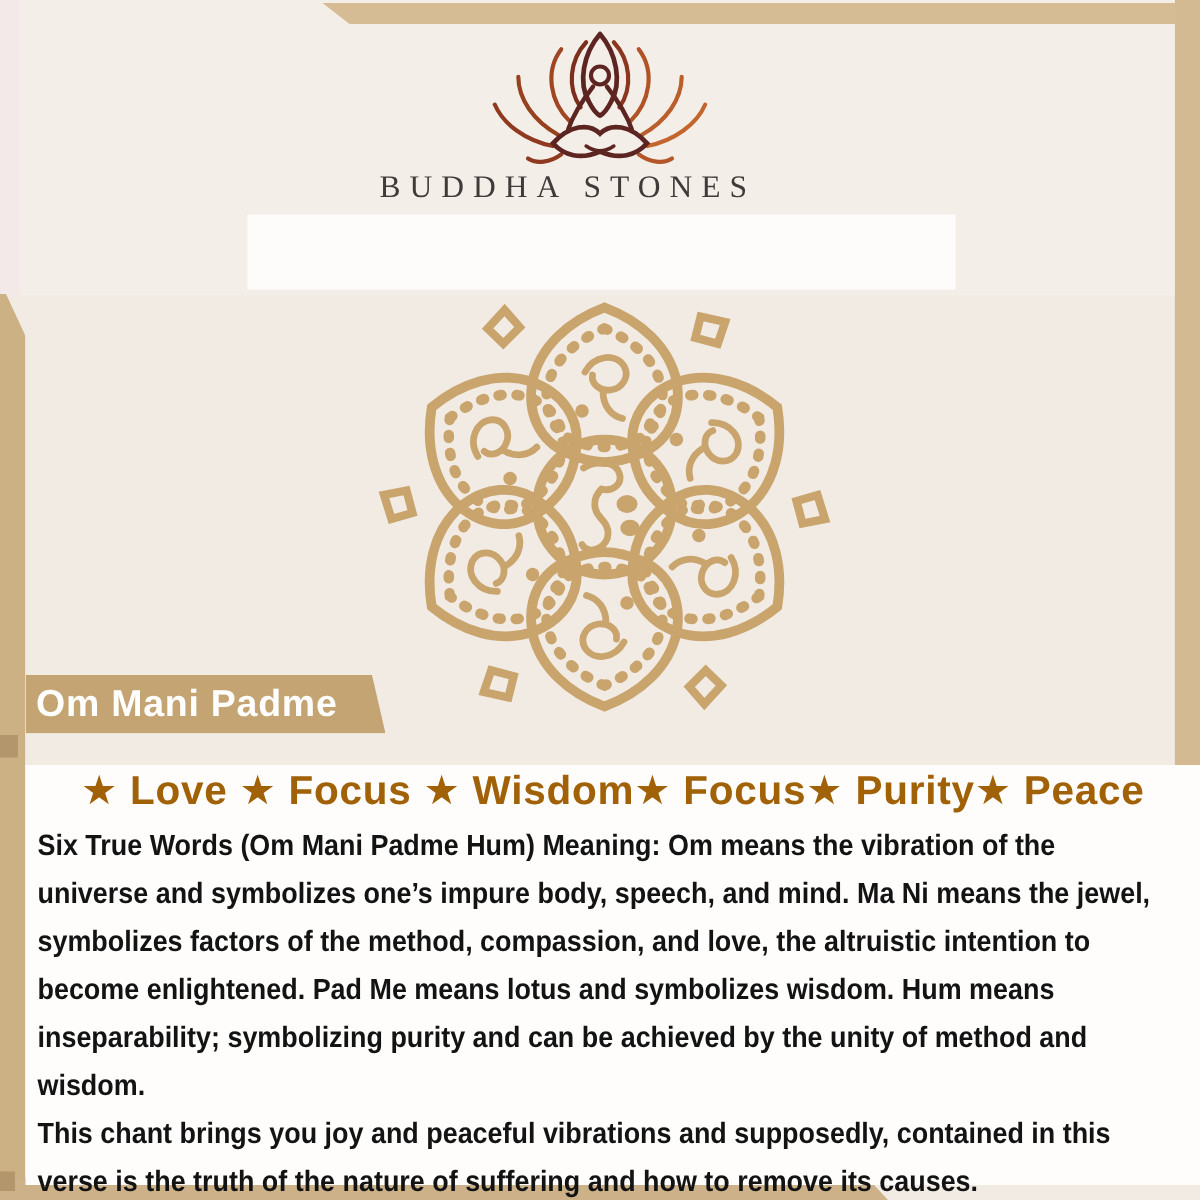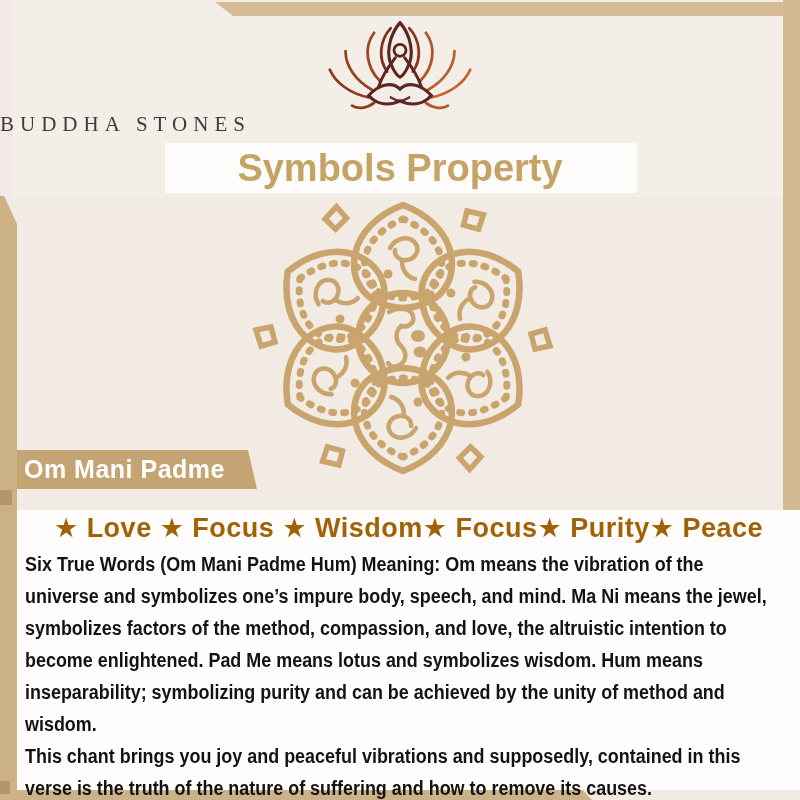--- a/index.html
+++ b/index.html
@@ -18,21 +18,21 @@
             clip-path:polygon(0 0,17px 0,17px 568px,0 585px);}
   .left-strip{left:0;top:196px;width:17px;height:604px;background:#cbb184;
             clip-path:polygon(0 0,4px 0,17px 28px,17px 604px,0 604px);}
   .bottom-band{left:0;top:785px;width:592px;height:15px;background:#ccb189;
             clip-path:polygon(0 0,578px 0,592px 15px,0 15px);}
   .shadow-mid{left:0;top:490px;width:12px;height:15px;background:#b3966b;}
   .shadow-bottom{left:0;top:781px;width:10px;height:13px;background:#b3966b;}
 
   
   .logo{left:312px;top:18px;width:176px;height:96px;}
-  .brand-name{left:0;top:112px;width:757px;
+  .brand-name{left:0;top:112px;width:757px;text-align:center;
       font-family:"Liberation Serif","DejaVu Serif",serif;
       font-size:21px;letter-spacing:6px;color:#3f3b3a;font-weight:500;}
 
   
   .title-band{left:165px;top:143px;width:472px;height:50px;background:#fdfcfa;}
   .page-title{left:0;top:144px;width:800px;text-align:center;
       font-size:38px;font-weight:bold;color:#c4a465;line-height:48px;}
 
   
   .mandala{left:246px;top:180px;width:314px;height:316px;}
@@ -95,21 +95,20 @@
 
     <circle class="lg" cx="80" cy="35" r="6.5" stroke="#5d2521" stroke-width="3"></circle>
     <path class="lg" d="M75,43 C68,52 61,62 57,74 M85,43 C92,52 99,62 103,74" stroke="#5d2521" stroke-width="3.2"></path>
     <path class="lg" d="M46,84 C58,71 72,69 80,77 C88,69 102,71 114,84 C106,93 94,96 80,90 C66,96 54,93 46,84 Z" stroke="#5d2521" stroke-width="3.4"></path>
     <path class="lg" d="M70,86 q10,7 20,0" stroke="#5d2521" stroke-width="2.6"></path>
   </svg>
 
   <div class="abs brand-name">BUDDHA STONES</div>
 
   <div class="abs title-band"></div>
-  <div class="abs page-title">Symbols Property</div>
 
   <svg class="abs mandala" viewBox="-157 -158 314 316">
     <defs>
       <g id="petal">
         <path class="m-stroke" d="M0,-133 C24,-124 43,-107 48,-84 C52,-62 43,-44 25,-36 C16,-32 7,-30 0,-30 C-7,-30 -16,-32 -25,-36 C-43,-44 -52,-62 -48,-84 C-43,-107 -24,-124 0,-133 Z"></path>
         <path class="m-scallop" d="M0,-119 C19,-111 34,-98 38,-80 C41,-64 34,-50 20,-44 C13,-41 6,-40 0,-40 C-6,-40 -13,-41 -20,-44 C-34,-50 -41,-64 -38,-80 C-34,-98 -19,-111 0,-119 Z"></path>
         <path class="m-glyph" d="M-13,-90 C-7,-101 7,-103 13,-94 C17,-87 12,-79 4,-78 C-3,-77 -9,-82 -8,-88"></path>
         <path class="m-glyph" d="M-1,-77 C-1,-68 4,-61 12,-59"></path>
         <circle class="m-fill" cx="-15" cy="-64" r="4.5"></circle>
       </g>

